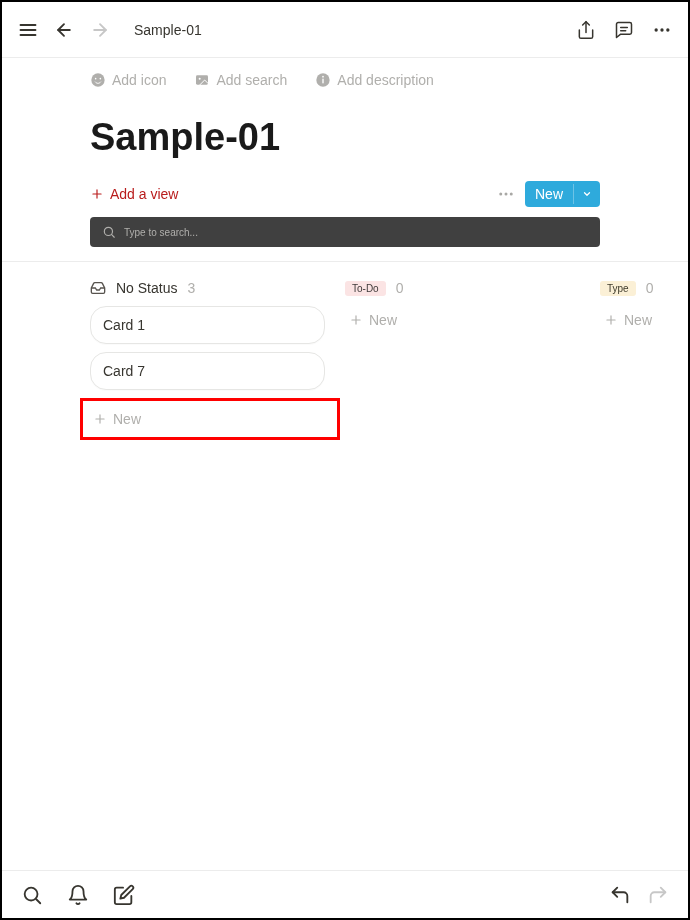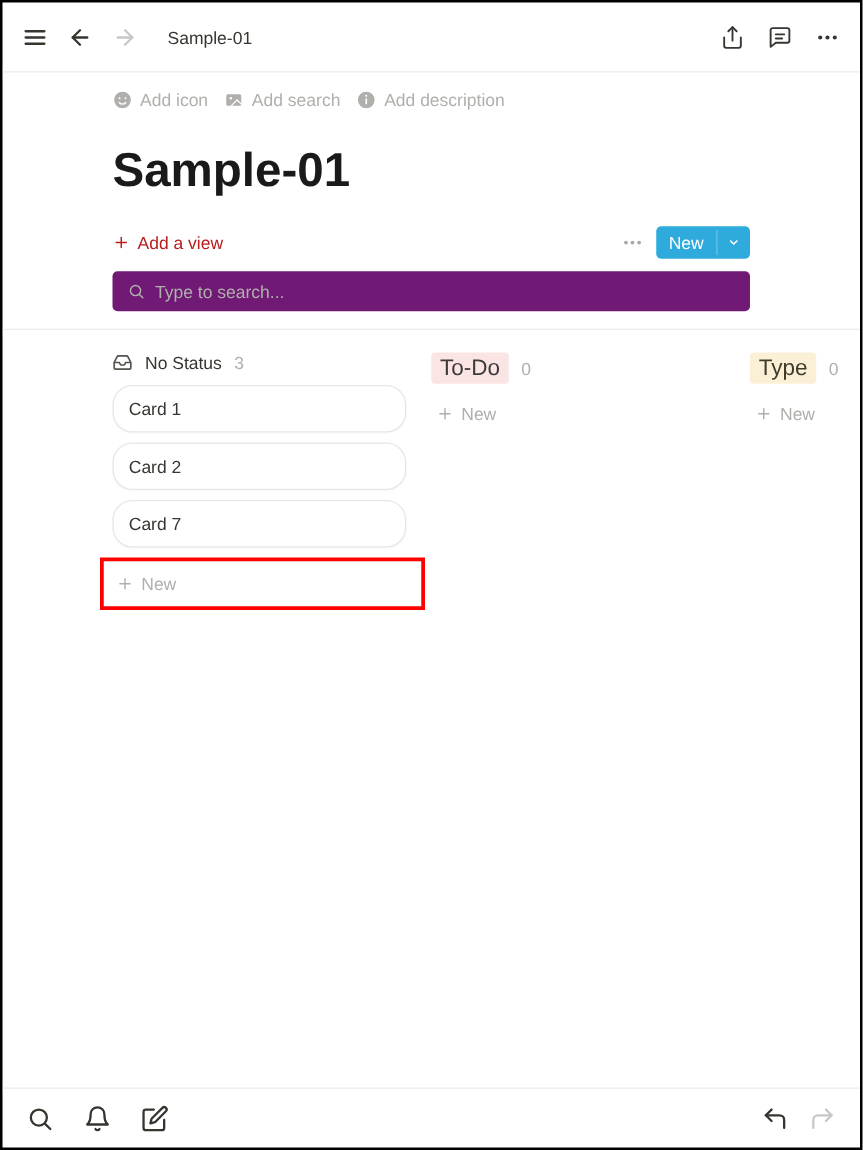--- a/index.html
+++ b/index.html
@@ -34,21 +34,21 @@
       color: #37352f;
       margin-left: 10px;
     }
     .content {
       flex: 1;
       overflow-y: auto;
       padding: 0 0 20px 0;
     }
     .page-actions {
       display: flex;
-      gap: 13px;
+      gap: 28px;
       padding: 14px 0 0 88px;
     }
     .page-action {
       display: flex; align-items: center; gap: 6px;
       color: #b0afac; font-size: 14px; cursor: pointer;
     }
     .page-title {
       font-size: 38px;
       font-weight: 700;
       color: #1a1a1a;
@@ -71,42 +71,42 @@
       display: flex; align-items: center;
       background: #2eaadc; color: #fff; border-radius: 4px;
       font-size: 14px; font-weight: 500; cursor: pointer;
       overflow: hidden;
     }
     .new-btn-label { padding: 5px 10px; }
     .new-btn-caret { padding: 5px 8px; border-left: 1px solid rgba(255,255,255,0.3); }
     .search-wrap { padding: 0 88px 14px 88px; }
     .search {
       display: flex; align-items: center; gap: 8px;
-      background: #701a75; border-radius: 4px;
-      padding: 8px 12px; color: #b0afac; font-size: 14px;
+      background: #404040; border-radius: 4px;
+      padding: 8px 12px; color: #b0afac; font-size: 10px;
     }
     .board-row {
       border-top: 1px solid #ececec;
       padding: 18px 0 0 88px;
       display: flex;
       gap: 20px;
       overflow-x: hidden;
     }
     .col { width: 235px; flex-shrink: 0; }
     .col-header {
       display: flex; align-items: center; gap: 8px;
       font-size: 14px; margin-bottom: 10px;
     }
     .col-count { color: #b0afac; margin-left: 2px; }
     .col-title-nostatus {
       display: flex; align-items: center; gap: 10px;
       color: #37352f; font-weight: 400;
     }
     .badge {
-      padding: 2px 7px; border-radius: 3px; font-size: 18px; font-weight: 400;
+      padding: 2px 7px; border-radius: 3px; font-size: 10px; font-weight: 400;
     }
     .badge-todo { background: #fbe4e4; color: #3f3a3a; }
     .badge-doing { background: #fbf0d6; color: #3f3b2c; }
     .card {
       border: 1px solid #e6e6e4; border-radius: 16px;
       padding: 10px 12px; font-size: 14px; color: #37352f;
       margin-bottom: 8px; background: #fff; cursor: pointer;
       box-shadow: 0 1px 1px rgba(0,0,0,0.02);
     }
     .col-new {
@@ -257,21 +257,20 @@
         <span class="col-title-nostatus">
           <svg width="16" height="16" viewBox="0 0 24 24" fill="none" stroke="#57534e" stroke-width="2">
               <path d="M22 12h-6l-2 3h-4l-2-3H2"></path>
               <path d="M5.45 5.11L2 12v6a2 2 0 0 0 2 2h16a2 2 0 0 0 2-2v-6l-3.45-6.89A2 2 0 0 0 16.76 4H7.24a2 2 0 0 0-1.79 1.11z"></path>
             </svg>
           <span>No Status</span>
         </span>
         <span class="col-count">3</span>
       </div>
       <div class="card">Card 1</div>
-      <div class="card">Card 2</div>
       <div class="card">Card 7</div>
       <div class="col-new highlighted">
         <svg width="14" height="14" viewBox="0 0 24 24" fill="none" stroke="currentColor" stroke-width="2" stroke-linecap="round">
             <line x1="12" y1="5" x2="12" y2="19"></line>
             <line x1="5" y1="12" x2="19" y2="12"></line>
           </svg>
         <span>New</span>
       </div>
     </div>
 

